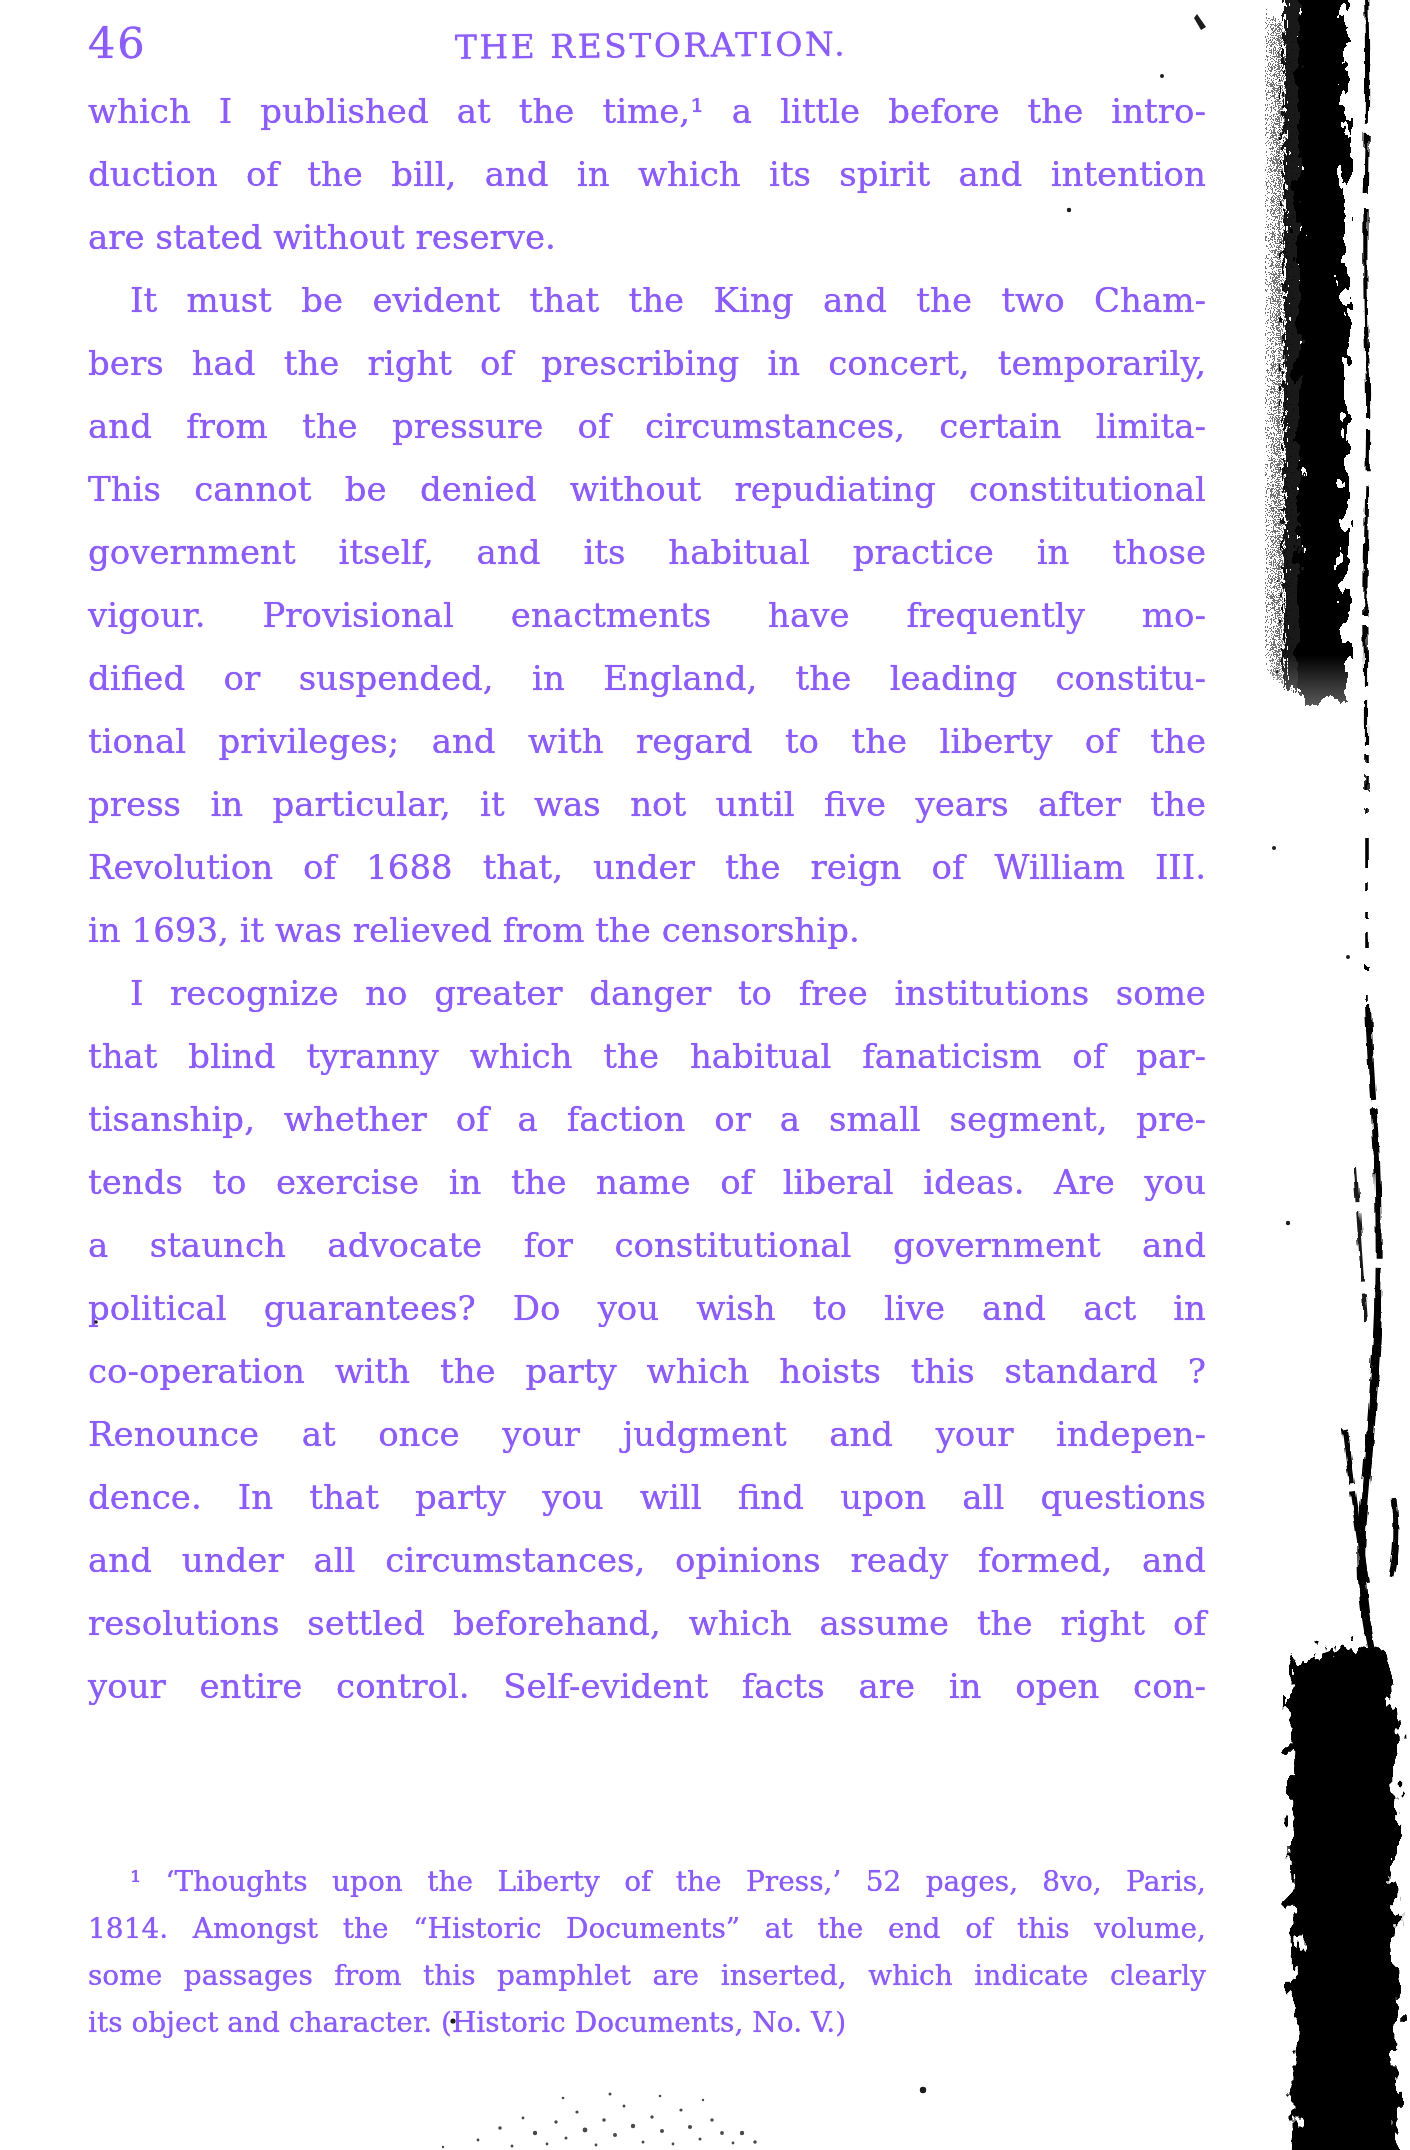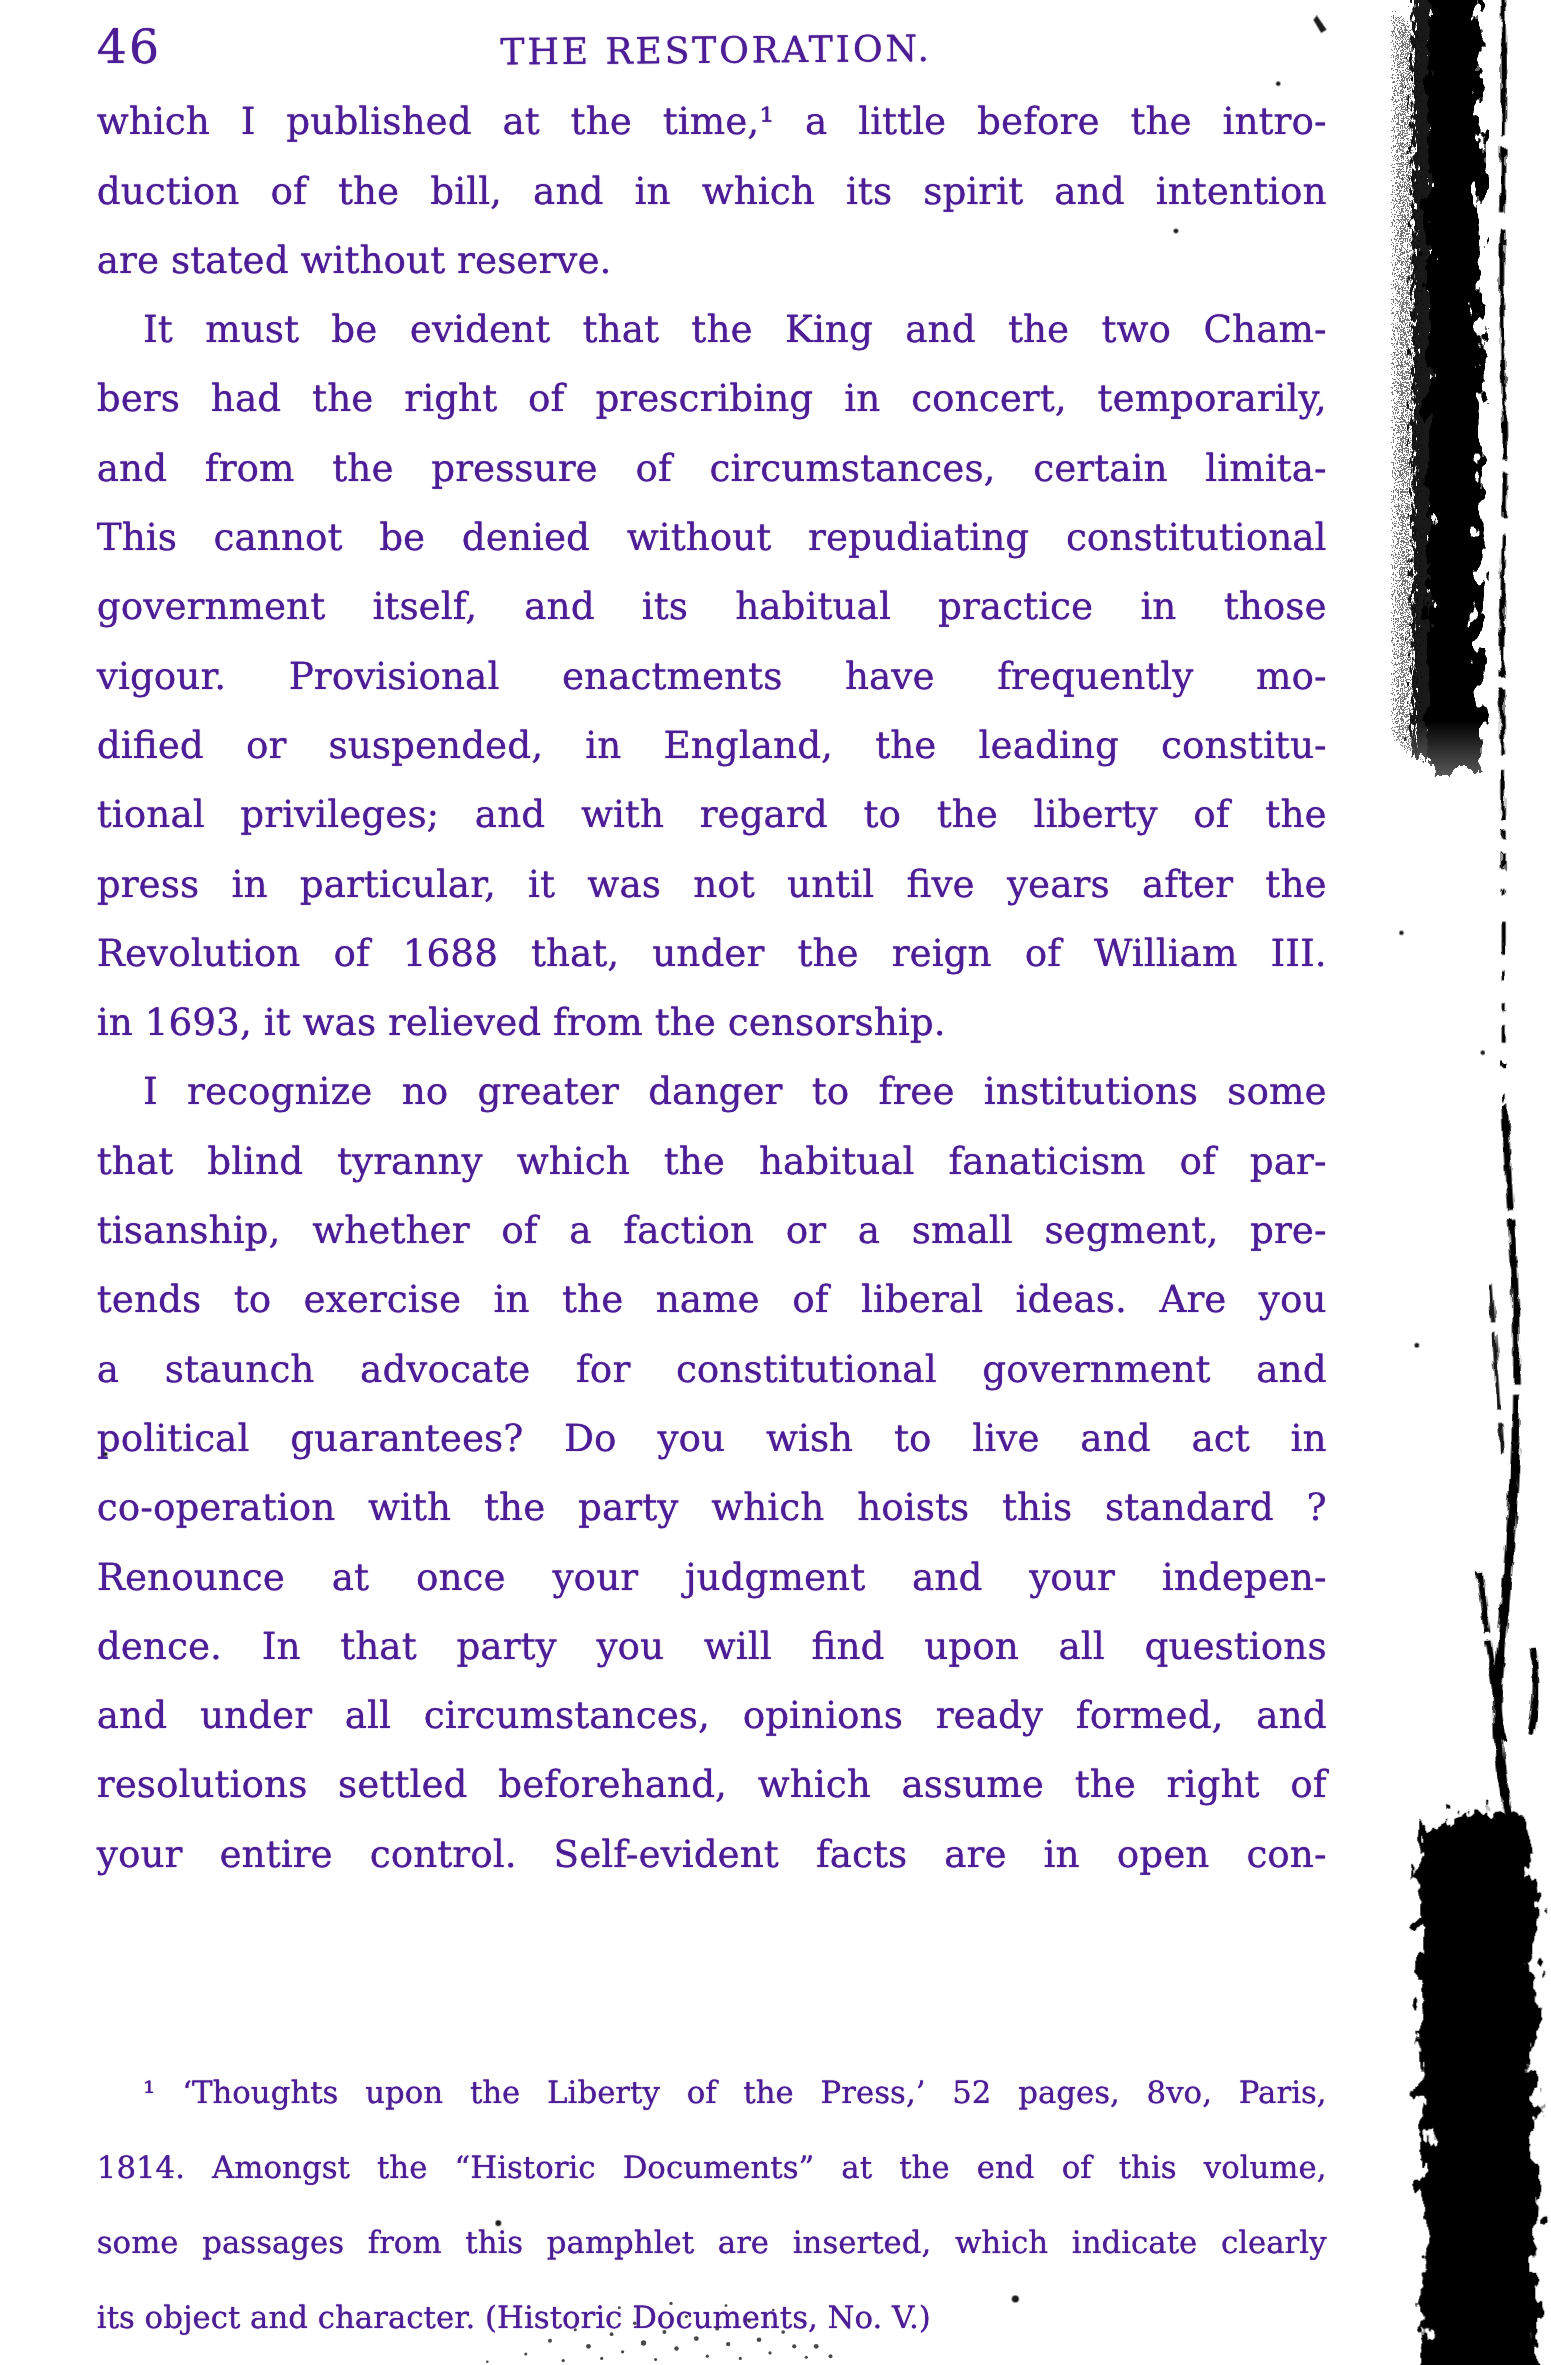--- a/index.html
+++ b/index.html
@@ -26,29 +26,29 @@
   }
   .footnote{
     position:absolute;left:88px;top:1858px;width:1118px;font-size:28px;
   }
   .line{
     height:63px;line-height:63px;
     text-align:justify;text-align-last:justify;
     text-shadow:0 0 0.9px currentColor;
     overflow:visible;white-space:normal;
   }
-  .footnote .line{height:47px;line-height:47px;margin-top:21px;}
+  .footnote .line{height:47px;line-height:47px;}
   .line.left{text-align-last:left;}
   .line.indent{text-indent:42px;}
   .artifacts{position:absolute;left:0;top:0;pointer-events:none;}
 </style>
 </head>
 <body>
 
-<div class="page" style="color: #4c1d95; background: rgb(255, 255, 255);">
+<div class="page" style="color: #8b5cf6; background: rgb(255, 255, 255);">
 
   <div class="pagenum">46</div>
   <div class="title">THE RESTORATION.</div>
 
   <div id="bodyText" class="body-text">
       <div class="line">which I published at the time,¹ a little before the intro-</div>
       <div class="line">duction of the bill, and in which its spirit and intention</div>
       <div class="line left">are stated without reserve.</div>
       <div class="line indent">It must be evident that the King and the two Cham-</div>
       <div class="line">bers had the right of prescribing in concert, temporarily,</div>

